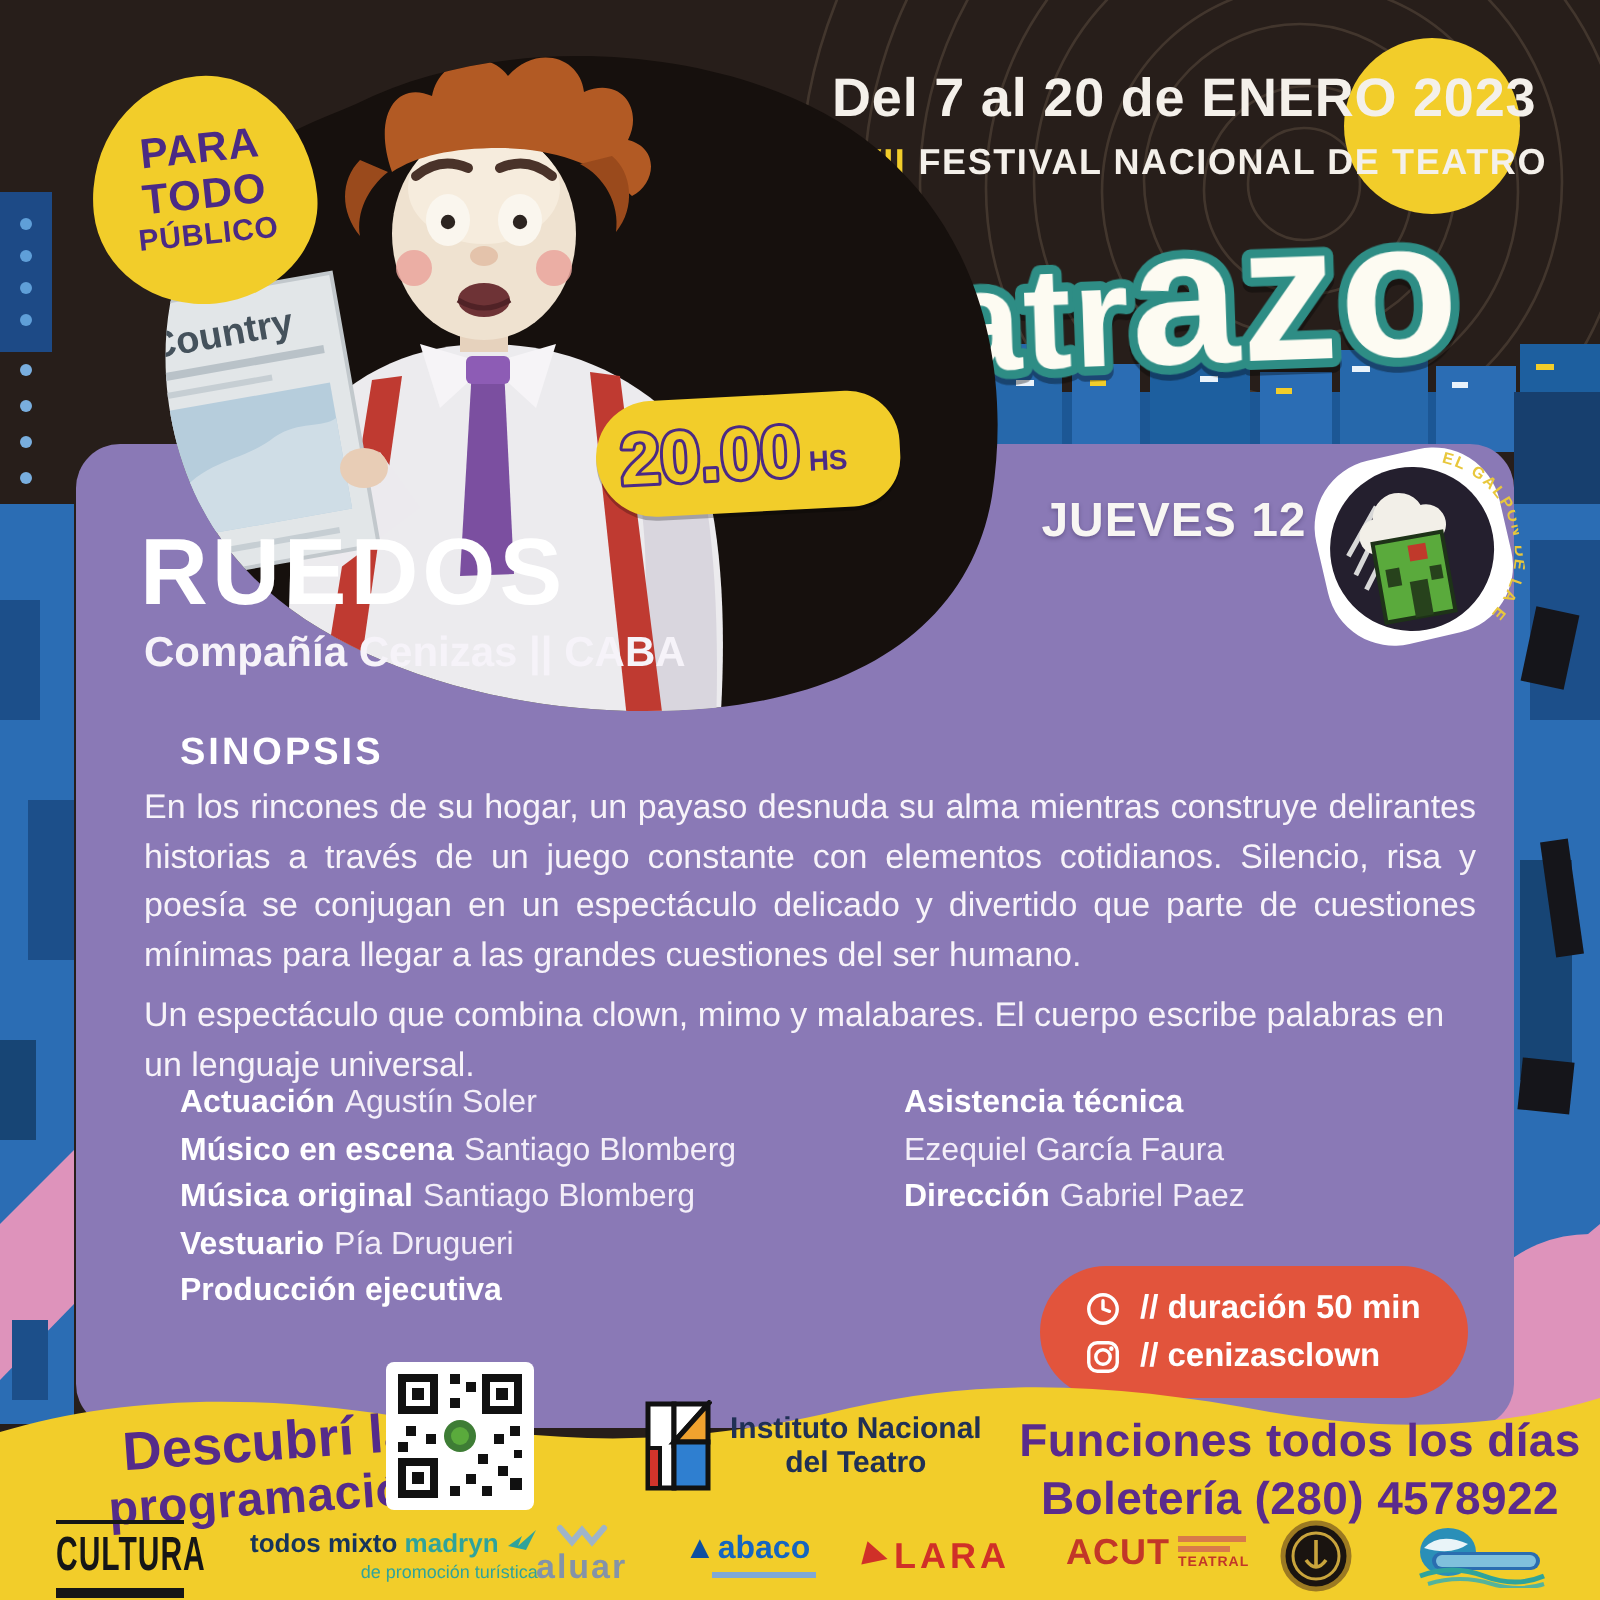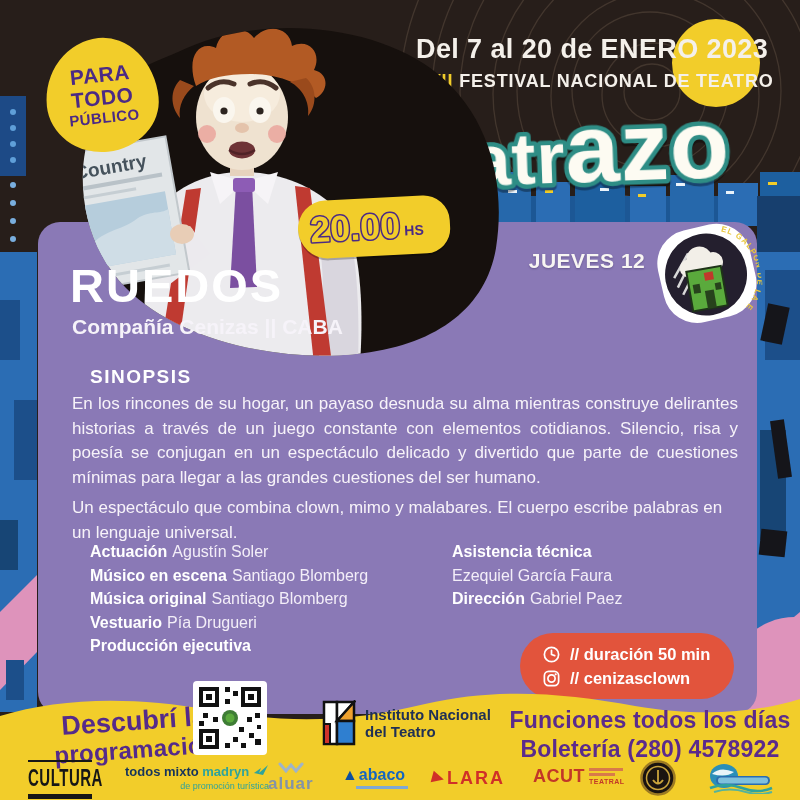--- a/index.html
+++ b/index.html
@@ -50,21 +50,21 @@
 
   
   .card{
     left:38px;top:222px;width:719px;height:492px;z-index:1;
     background:var(--card_purple);border-radius:22px;
   }
   .show-title{left:70px;top:258px;z-index:3;margin:0;color:#ffffff;
     font-size:47px;font-weight:900;letter-spacing:2px;}
   .company{left:72px;top:315px;z-index:3;color:#f6f3f9;font-size:21px;font-weight:700;}
   .days{left:503px;top:247px;width:168px;z-index:3;text-align:center;
-    color:#f8f6f3;font-size:21px;font-weight:800;line-height:28px;letter-spacing:.5px;
+    color:#f8f6f3;font-size:24px;font-weight:800;line-height:28px;letter-spacing:.5px;
     text-shadow:0 1px 2px rgba(40,30,70,.35);}
   .venue-sticker{left:658px;top:224px;z-index:3;transform:rotate(-10deg);}
 
   .sinopsis-h{left:90px;top:366px;z-index:3;color:#ffffff;font-size:19px;font-weight:800;letter-spacing:1.5px;}
   .syn{z-index:3;margin:0;color:#f7f3f9;font-size:17px;line-height:24.5px;width:666px;}
   .p1{left:72px;top:392px;text-align:justify;}
   .p2{left:72px;top:496px;}
 
   .credits{z-index:3;color:#f3eef8;font-size:16px;line-height:23.5px;}
   .credits-left{left:90px;top:540px;width:350px;}
@@ -82,21 +82,21 @@
   .pill-row{display:flex;align-items:center;gap:9px;font-size:16.5px;font-weight:800;}
 
   
   .band{left:0;top:688px;z-index:5;}
   .cta{left:26px;top:708px;width:218px;z-index:6;text-align:center;
     color:var(--deep_purple);font-weight:900;transform:rotate(-4deg);line-height:1.0;}
   .cta .c1{font-size:27px;}
   .cta .c2{font-size:24px;margin-top:3px;letter-spacing:.3px;}
   .qr{left:193px;top:681px;z-index:6;}
   .int-logo{left:322px;top:700px;z-index:6;display:flex;align-items:center;gap:9px;}
-  .int-text{color:#203055;font-size:15px;font-weight:700;line-height:17px;}
+  .int-text{color:#203055;font-size:15px;font-weight:700;line-height:17px;text-align:center;}
   .functions{left:470px;top:706px;width:360px;z-index:6;text-align:center;
     color:#5b2b8c;font-weight:900;line-height:29px;font-size:23px;letter-spacing:.2px;}
 
   .sponsors{left:0;top:758px;width:800px;height:42px;z-index:6;}
   .sp{position:absolute;}
   .cultura-txt{font-size:15px;font-weight:900;color:#161616;transform:scaleY(1.6);transform-origin:top;letter-spacing:.5px;}
   .cultura-bar{width:64px;height:5px;background:#161616;margin-top:13px;}
   .cultura-top{width:64px;height:2px;background:#161616;margin-bottom:2px;}
   .ente-l1{font-size:13px;font-weight:800;color:#16345c;white-space:nowrap;}
   .ente-l1 .madryn{color:#2fa39b;}

